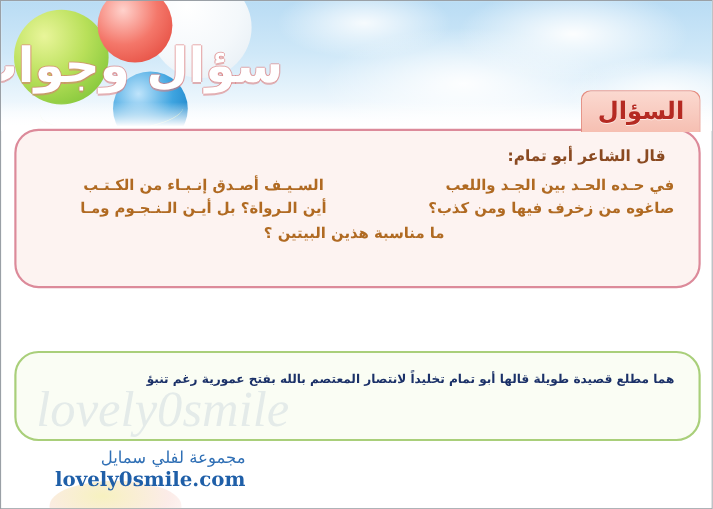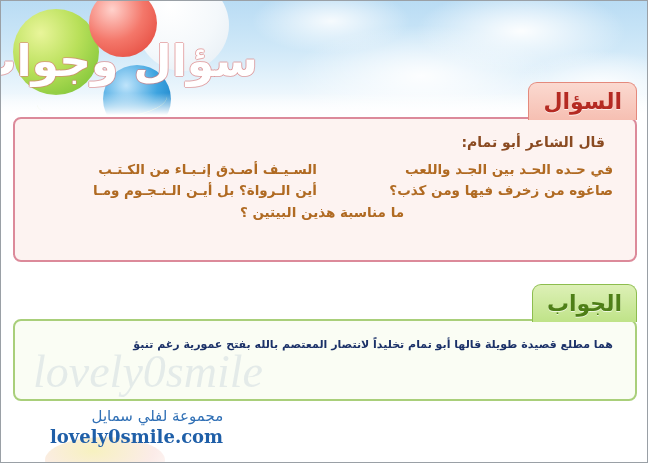--- a/index.html
+++ b/index.html
@@ -143,21 +143,21 @@
     color: #4e7f17;
     text-shadow: 0 1px 0 rgba(255,255,255,.65);
   }
 
   
   .box {
     position: absolute;
     box-sizing: border-box;
     left: 12px;
     width: 624px;
-    border-radius: 8px;
+    border-radius: 22px;
     direction: rtl;
     z-index: 2;
   }
   .box-question {
     top: 116px;
     height: 145px;
     background: #fdf3f1;
     border: 2px solid #dc8a9a;
     padding: 12px 22px 10px 22px;
   }
@@ -184,21 +184,21 @@
     justify-content: flex-start;
     gap: 0;
     color: #b06a22;
     font-size: 13.5px;
     font-weight: bold;
     line-height: 1.55;
     margin: 0;
   }
   .verse .hemistich-a {
     width: 270px;
-    text-align: right;
+    text-align: center;
     padding-right: 6px;
     box-sizing: border-box;
   }
   .verse .hemistich-b {
     width: 290px;
     text-align: right;
     box-sizing: border-box;
   }
   .q-prompt {
     color: #b06a22;
@@ -301,23 +301,20 @@
     </div>
 
     <div class="verse">
       <div class="hemistich-b">صاغوه من زخرف فيها ومن كذب؟</div>
       <div class="hemistich-a">أين الـرواة؟ بل أيـن الـنـجـوم ومـا</div>
     </div>
 
     <div class="q-prompt">ما مناسبة هذين البيتين ؟</div>
   </div>
 
-  <div class="tab tab-answer">
-    <span>الجواب</span>
-  </div>
 
   <div class="box box-answer">
     <div class="watermark">lovely0smile</div>
     <div class="a-text">هما مطلع قصيدة طويلة قالها أبو تمام تخليداً لانتصار المعتصم بالله بفتح عمورية رغم تنبؤ</div>
   </div>
 
   <div class="footer-blob"></div>
   <div class="footer">
     <div class="footer-ar">مجموعة لفلي سمايل</div>
     <div class="footer-url">lovely0smile.com</div>

